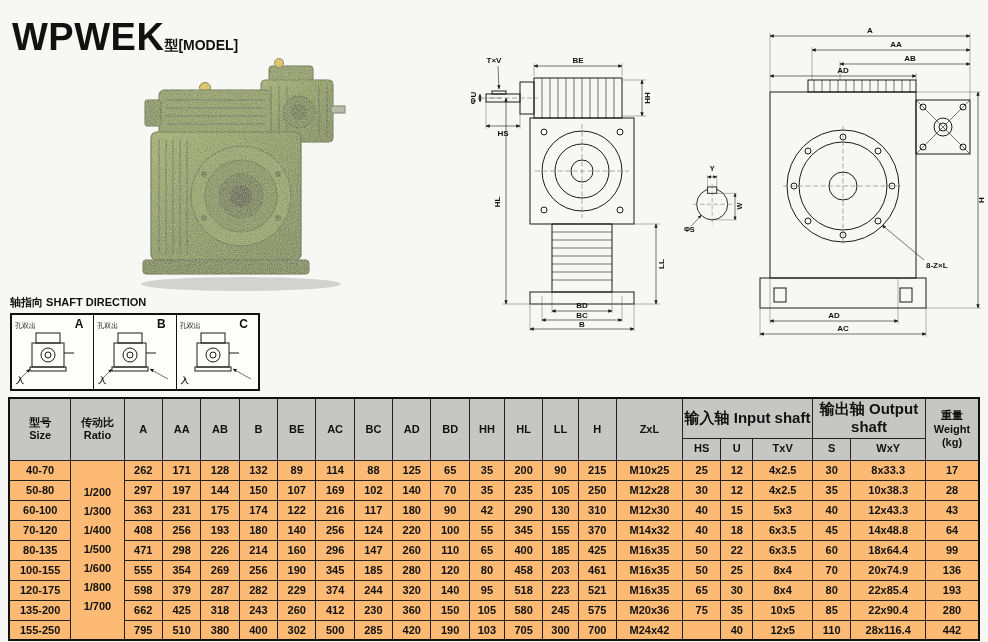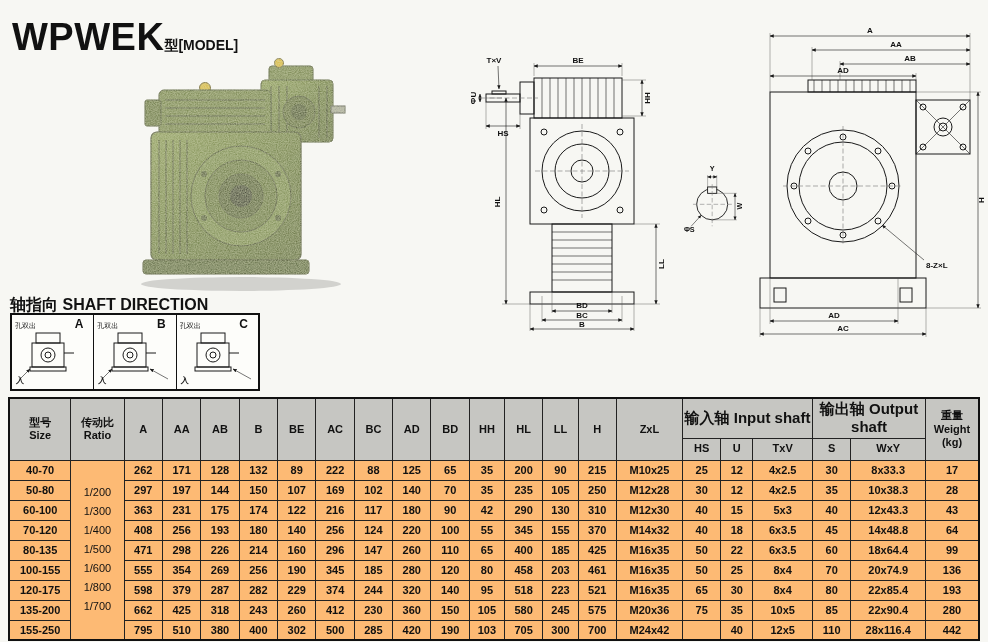--- a/index.html
+++ b/index.html
@@ -18,21 +18,21 @@
   svg { position:absolute; overflow:visible; }
   svg text { font-family:"Liberation Sans", sans-serif; fill:#111; }
   .ln   { fill:none; stroke:#1a1a1a; stroke-width:1; }
   .fin  { fill:none; stroke:#1a1a1a; stroke-width:.6; }
   .cl   { fill:none; stroke:#777; stroke-width:.6; stroke-dasharray:5 2.5; }
   .dim  { fill:none; stroke:#1a1a1a; stroke-width:.6; }
   .ext  { fill:none; stroke:#555; stroke-width:.45; }
   .dtx  { font-size:8px; font-weight:bold; text-anchor:middle; }
 
   
-  .sd-heading { position:absolute; left:10px; top:295px; font-size:16px; font-weight:bold; }
+  .sd-heading { position:absolute; left:10px; top:295px; font-size:11px; font-weight:bold; }
   .sd-box {
     position:absolute; left:10px; top:313px; width:250px; height:78px;
     border:2px solid #111; background:#fdfdfa; display:flex;
   }
   .sd-cell { position:relative; flex:1; border-right:1.5px solid #111; }
   .sd-cell:last-child { border-right:none; }
   .sd-letter { position:absolute; top:2px; right:10px; font-size:12px; font-weight:bold; }
   .sd-note-top { position:absolute; top:6px; left:3px; font-size:7px; }
   .sd-note-in  { position:absolute; bottom:3px; left:4px; font-size:8px; font-weight:bold; }
   .sd-cell svg { left:4px; top:12px; }
@@ -45,21 +45,21 @@
   }
   .spec-table th, .spec-table td {
     border:1px solid #222; text-align:center; vertical-align:middle;
     font-size:11px; font-weight:bold; padding:0; overflow:hidden;
   }
   .spec-table thead th { background:#c6c6c2; line-height:1.2; }
   .spec-table thead th.group { font-size:15px; }
   #thead-row-1 { height:40px; }
   #thead-row-2 { height:22px; }
   .spec-table tbody tr { height:20px; }
-  .ratio-cell div { line-height:19px; font-size:11px; font-weight:normal; }
+  .ratio-cell div { line-height:19px; font-size:11px; font-weight:bold; }
 </style>
 </head>
 <body>
 
 <div class="page">
 
   <svg width="0" height="0">
     <defs>
       <marker id="arw" viewBox="0 0 10 10" refX="9" refY="5" markerWidth="7" markerHeight="7" orient="auto-start-reverse">
         <path d="M0,1 L10,5 L0,9 z" fill="#1a1a1a"></path>
@@ -356,21 +356,21 @@
             <div>1/500</div>
             <div>1/600</div>
             <div>1/800</div>
             <div>1/700</div>
           </td>
           <td>262</td>
           <td>171</td>
           <td>128</td>
           <td>132</td>
           <td>89</td>
-          <td>222</td>
+          <td>114</td>
           <td>88</td>
           <td>125</td>
           <td>65</td>
           <td>35</td>
           <td>200</td>
           <td>90</td>
           <td>215</td>
           <td>M10x25</td>
           <td>25</td>
           <td>12</td>

